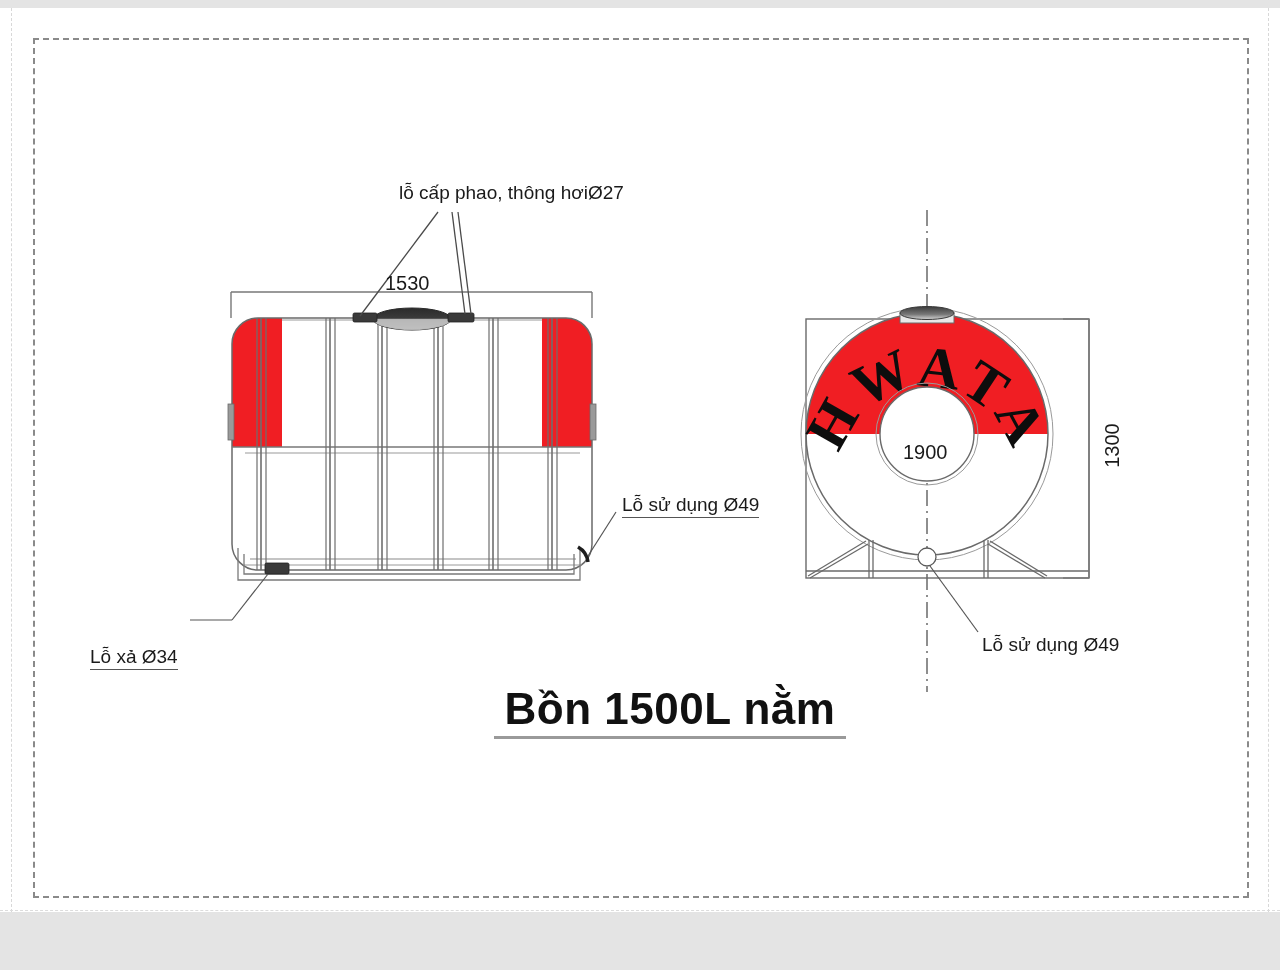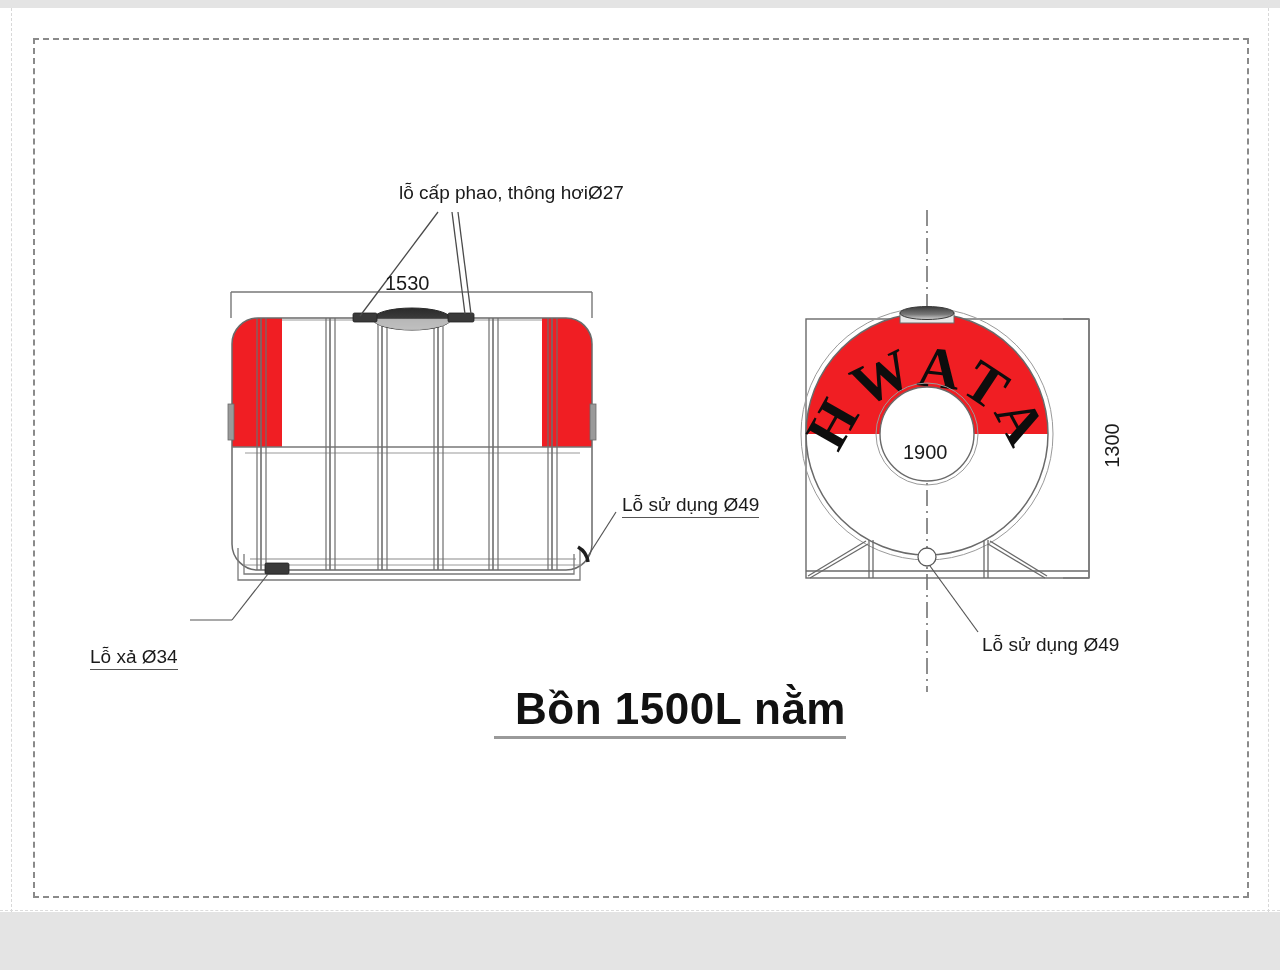--- a/index.html
+++ b/index.html
@@ -68,21 +68,21 @@
     font-size: 20px;
   }
   .underline-note {
     border-bottom: 1.5px solid #555;
     padding-bottom: 1px;
   }
   #title-block {
     position: absolute;
     left: 494px;
     top: 686px;
-    text-align: right;
+    text-align: center;
   }
   #title-text {
     font-size: 44px;
     font-weight: bold;
     letter-spacing: 0.5px;
     color: #111;
     line-height: 1.05;
   }
   #title-rule {
     margin-top: 4px;

